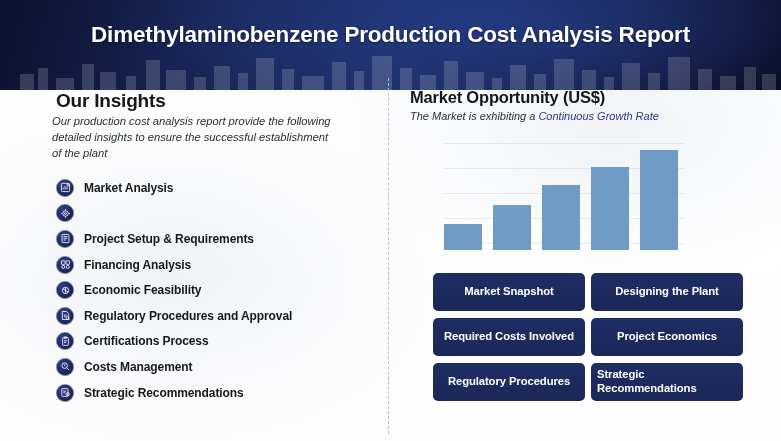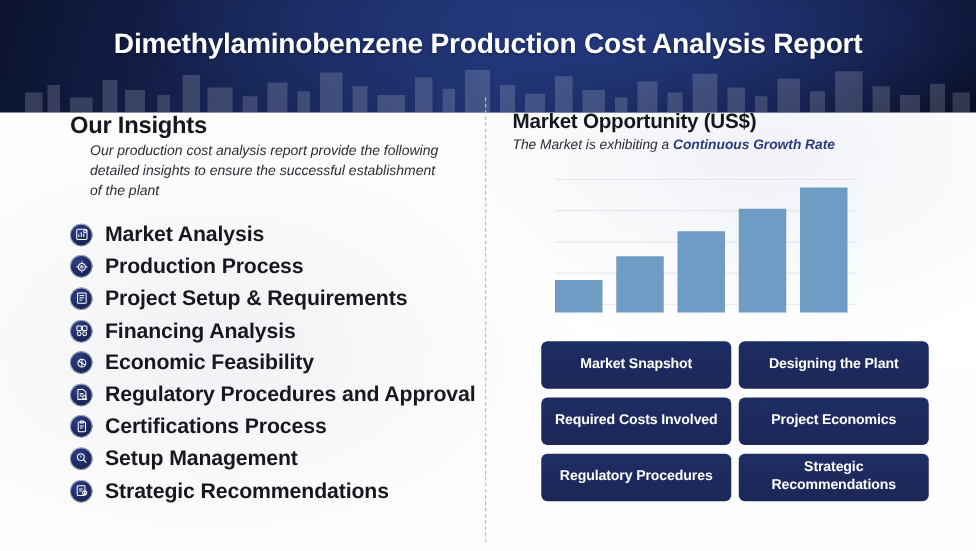--- a/index.html
+++ b/index.html
@@ -71,21 +71,21 @@
   #insights-title {
     position: absolute;
     left: 56px; top: 15px;
     font-size: 19px;
     font-weight: bold;
     color: #15171c;
     letter-spacing: -0.2px;
   }
   #insights-sub {
     position: absolute;
-    left: 72px; top: 38px;
+    left: 52px; top: 38px;
     width: 282px;
     font-size: 11.2px;
     font-style: italic;
     color: #2a2d33;
     line-height: 16.2px;
   }
   #insights-list {
     position: absolute;
     left: 56px; top: 100px;
     width: 320px;
@@ -101,21 +101,21 @@
     background: radial-gradient(circle at 34% 30%, #2c3e86 0%, #1b2759 62%, #141d44 100%);
     flex: 0 0 18px;
     margin-right: 10px;
     display: flex;
     align-items: center;
     justify-content: center;
     box-shadow: 0 0 0 0.7px rgba(255,255,255,0.55) inset;
   }
   .insight-badge svg { display: block; }
   .insight-label {
-    font-size: 17px;
+    font-size: 12px;
     font-weight: bold;
     color: #16181d;
     letter-spacing: -0.1px;
     white-space: nowrap;
   }
 
   
   #right-panel {
     position: absolute;
     left: 388px; top: 75px;
@@ -132,21 +132,21 @@
   #market-sub {
     position: absolute;
     left: 22px; top: 35px;
     font-size: 11px;
     font-style: italic;
     color: #2a2d33;
     white-space: nowrap;
   }
   #market-sub .accent {
     color: #2a3a7d;
-    font-weight: bold;
+    font-weight: normal;
   }
 
   
   #chart {
     position: absolute;
     left: 56px; top: 60px;
     width: 240px; height: 115px;
   }
   #chart .gridline {
     position: absolute;
@@ -174,21 +174,21 @@
   .grid-button {
     height: 38px;
     border-radius: 5px;
     background: linear-gradient(180deg, #1e2d64 0%, #1b2758 100%);
     color: #ffffff;
     font-size: 11.3px;
     font-weight: bold;
     display: flex;
     align-items: center;
     justify-content: center;
-    text-align: center;
+    text-align: left;
     line-height: 13.6px;
     padding: 0 6px;
     box-sizing: border-box;
     letter-spacing: -0.1px;
   }
 
   
   #logo {
     position: absolute;
     left: 668px; top: 405px;
@@ -292,21 +292,20 @@
       </div>
 
       <div class="insight-row">
         <span class="insight-badge">
           <svg width="11" height="11" viewBox="0 0 16 16" fill="none" stroke="#ffffff" stroke-width="1.2">
             <circle cx="8" cy="8" r="4"></circle>
             <circle cx="8" cy="8" r="1.4"></circle>
             <path d="M8 1.6v1.8M8 12.6v1.8M1.6 8h1.8M12.6 8h1.8"></path>
           </svg>
         </span>
-        <span class="insight-label">Production Process</span>
       </div>
 
       <div class="insight-row">
         <span class="insight-badge">
           <svg width="11" height="11" viewBox="0 0 16 16" fill="none" stroke="#ffffff" stroke-width="1.2">
             <rect x="3" y="2" width="10" height="12" rx="1"></rect>
             <path d="M5.2 5h5.6M5.2 7.6h5.6M5.2 10.2h3.4"></path>
           </svg>
         </span>
         <span class="insight-label">Project Setup &amp; Requirements</span>
@@ -358,21 +357,21 @@
       </div>
 
       <div class="insight-row">
         <span class="insight-badge">
           <svg width="11" height="11" viewBox="0 0 16 16" fill="none" stroke="#ffffff" stroke-width="1.2">
             <circle cx="6.8" cy="6.8" r="4"></circle>
             <path d="M9.8 9.8l3.4 3.4"></path>
             <path d="M6.8 4.8v2.6M6.8 9h0.02"></path>
           </svg>
         </span>
-        <span class="insight-label">Setup Management</span>
+        <span class="insight-label">Costs Management</span>
       </div>
 
       <div class="insight-row">
         <span class="insight-badge">
           <svg width="11" height="11" viewBox="0 0 16 16" fill="none" stroke="#ffffff" stroke-width="1.2">
             <rect x="2.6" y="2.4" width="9" height="11.2" rx="1"></rect>
             <path d="M4.8 6h4.2M4.8 8.4h3"></path>
             <circle cx="11.2" cy="10.6" r="2.4"></circle>
             <path d="M11.2 9.4v2.4"></path>
           </svg>

